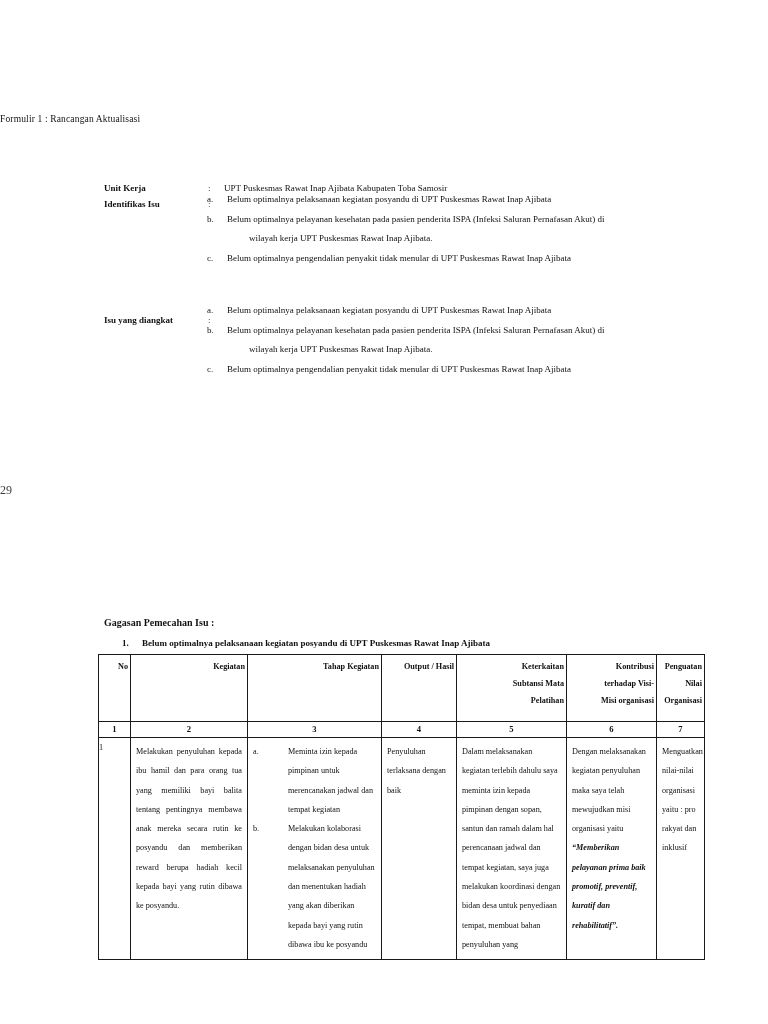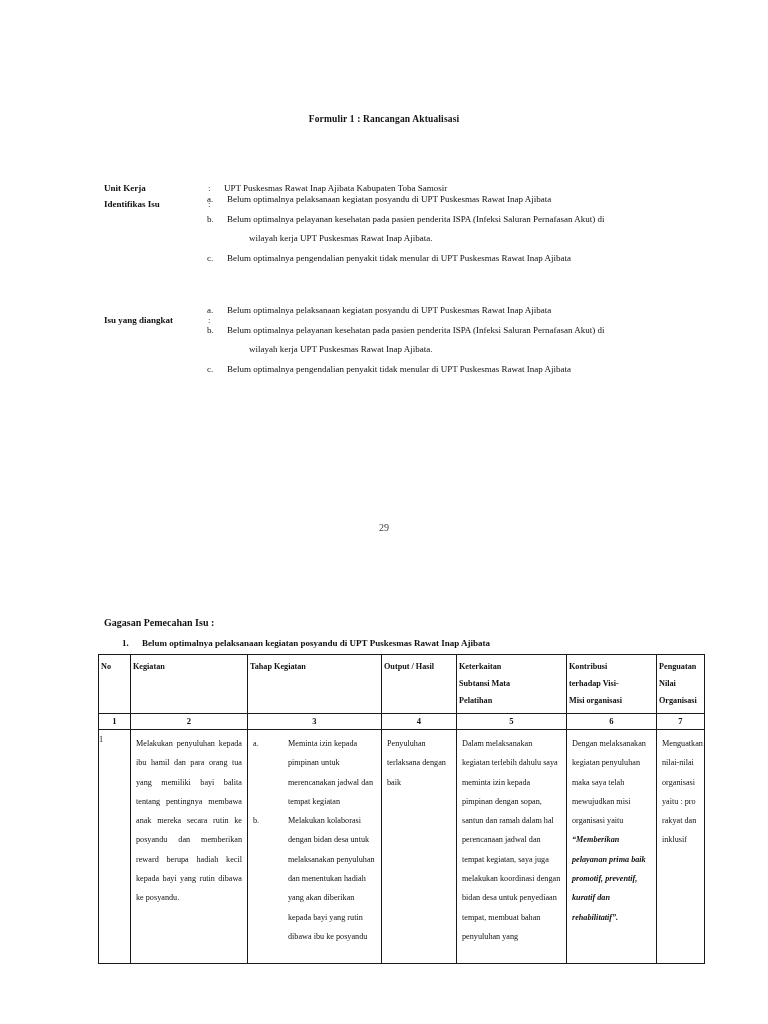--- a/index.html
+++ b/index.html
@@ -20,23 +20,22 @@
     overflow: hidden;
     box-sizing: border-box;
   }
 
   
   .doc-title {
     position: absolute;
     top: 114px;
     left: 0;
     width: 768px;
-    text-align: center;
     font-size: 9.5px;
-    font-weight: bold;
+    font-weight: normal;
     letter-spacing: .15px;
   }
 
   
   .field-row {
     position: absolute;
     left: 104px;
     width: 620px;
     font-size: 9px;
     line-height: 14px;
@@ -87,24 +86,23 @@
   }
   .list-identifikasi { top: 190px; }
   .list-isu          { top: 301px; }
 
   
   .page-number {
     position: absolute;
     top: 483px;
     left: 0;
     width: 768px;
-    text-align: center;
-    font-size: 10px;
+    text-align: left;
+    font-size: 12px;
     color: #3d3d3d;
-    margin-top: 39px;
   }
 
   
   .gagasan-title {
     position: absolute;
     top: 617px;
     left: 104px;
     font-size: 10px;
     font-weight: bold;
   }
@@ -134,34 +132,34 @@
     width: 606px;
     font-size: 8.2px;
   }
   table.rancangan th,
   table.rancangan td {
     border: 1px solid #1a1a1a;
     padding: 0;
     vertical-align: top;
   }
   table.rancangan th {
-    text-align: left;
+    text-align: right;
     font-weight: bold;
     line-height: 17px;
-    padding: 3px 2px 4px 2px;
+    padding: 3px 2px 12px 2px;
     vertical-align: top;
   }
   table.rancangan td.numrow {
     text-align: center;
     font-weight: bold;
     font-size: 8.6px;
     padding: 2px 0 3px 0;
   }
   table.rancangan td.body {
-    padding: 4px 5px 17px 5px;
+    padding: 4px 5px 5px 5px;
     line-height: 19.3px;
   }
   td.col-no-body {
     text-align: left;
     padding: 4px 0 0 7px;
     line-height: 19.3px;
   }
   .just { text-align: justify; text-align-last: left; }
 
   

